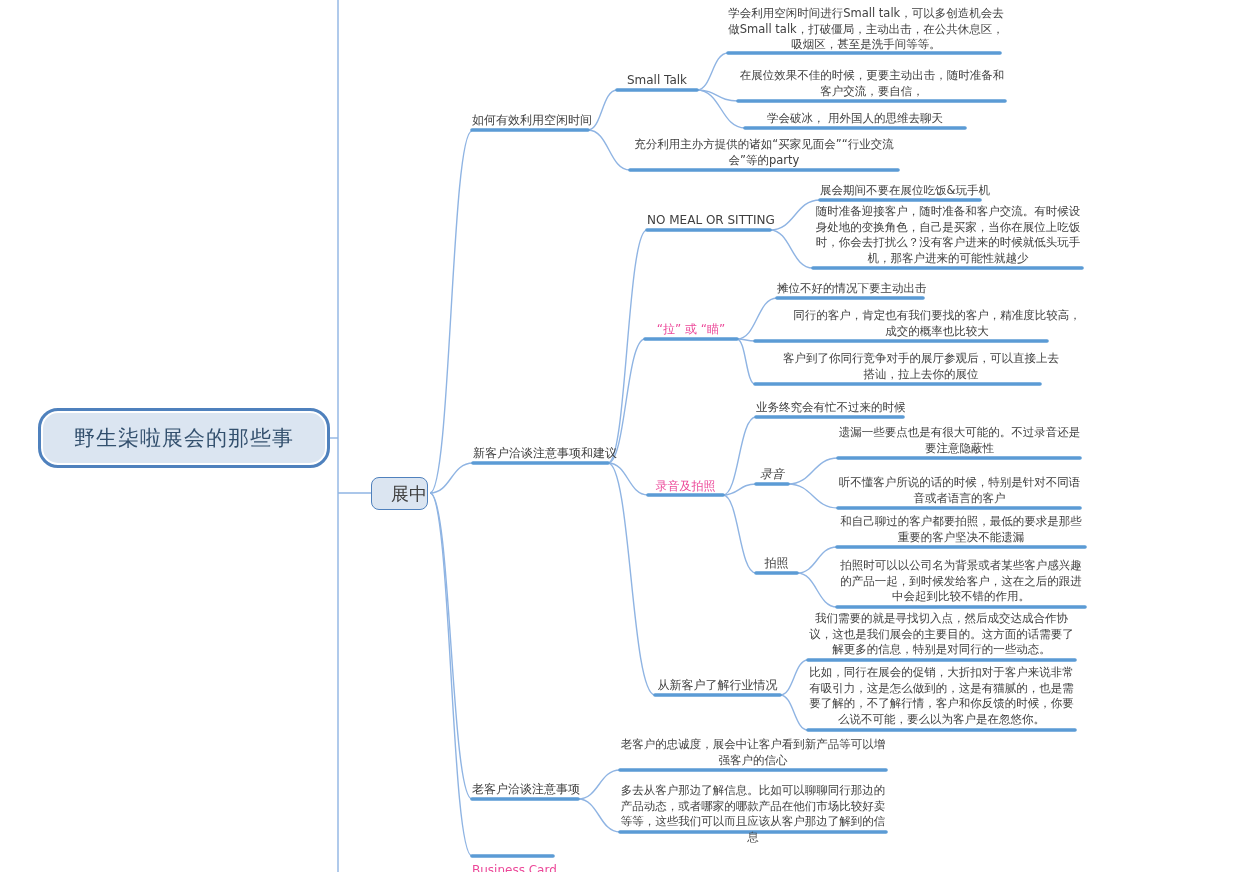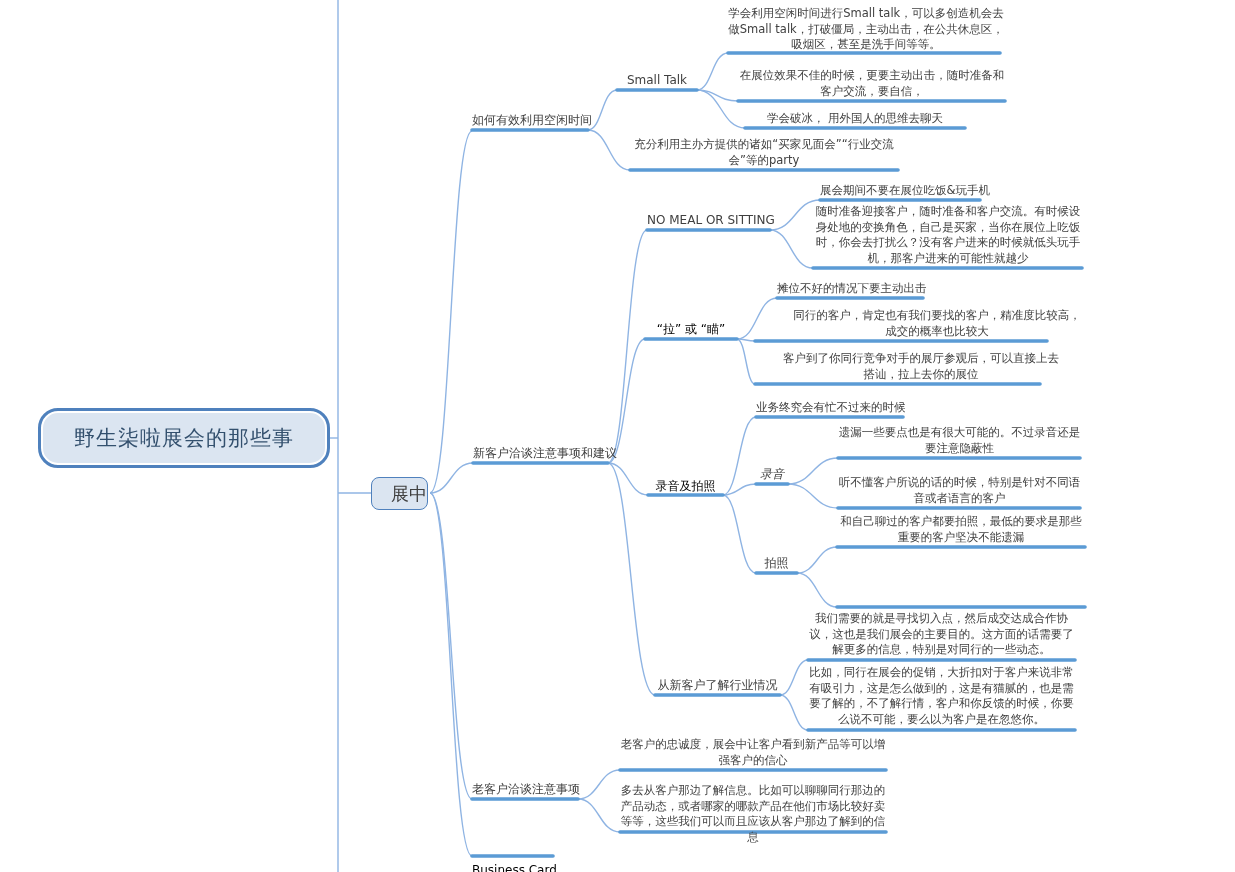--- a/index.html
+++ b/index.html
@@ -19,21 +19,21 @@
   }
   .stage-node{
     position:absolute;left:371px;top:477px;width:57px;height:33px;
     background:#dbe5f1;border:1.5px solid #4f81bd;border-radius:8px;
     box-sizing:border-box;display:flex;align-items:center;justify-content:flex-end;
     font-size:18px;color:#404040;
   }
   .t{position:absolute;font-size:12px;line-height:16px;text-align:center;color:#404040;}
   .leaf{font-size:11.5px;line-height:15.5px;}
   .nw{white-space:nowrap;}
-  .red{color:#000000;}
+  .red{color:#ec4899;}
 </style>
 </head>
 <body>
 
 <div class="canvas">
 
   <svg class="links" viewBox="0 0 1235 872">
 
     <path d="M338,0 L338,872"></path>
     <path d="M330,438 L338,438"></path>
@@ -128,20 +128,21 @@
   <div class="t leaf" style="left:755px;top:308px;width:292px;margin-left:36px;">同行的客户，肯定也有我们要找的客户，精准度比较高，成交的概率也比较大</div>
   <div class="t leaf" style="left:755px;top:351px;width:286px;margin-left:23px;">客户到了你同行竞争对手的展厅参观后，可以直接上去搭讪，拉上去你的展位</div>
 
   <div class="t nw red" style="left:648px;top:478px;width:75px;">录音及拍照</div>
   <div class="t leaf nw" style="left:756px;top:400px;width:147px;">业务终究会有忙不过来的时候</div>
   <div class="t nw" style="left:756px;top:466px;width:32px;font-style:italic;">录音</div>
   <div class="t leaf" style="left:838px;top:475px;width:243px;">听不懂客户所说的话的时候，特别是针对不同语音或者语言的客户</div>
   <div class="t leaf" style="left:838px;top:425px;width:243px;">遗漏一些要点也是有很大可能的。不过录音还是要注意隐蔽性</div>
   <div class="t nw" style="left:756px;top:555px;width:41px;text-align:center;">拍照</div>
   <div class="t leaf" style="left:837px;top:514px;width:248px;">和自己聊过的客户都要拍照，最低的要求是那些重要的客户坚决不能遗漏</div>
+  <div class="t leaf" style="left:837px;top:558px;width:248px;">拍照时可以以公司名为背景或者某些客户感兴趣的产品一起，到时候发给客户，这在之后的跟进中会起到比较不错的作用。</div>
 
   <div class="t nw" style="left:655px;top:677px;width:125px;">从新客户了解行业情况</div>
   <div class="t leaf" style="left:808px;top:611px;width:267px;">我们需要的就是寻找切入点，然后成交达成合作协议，这也是我们展会的主要目的。这方面的话需要了解更多的信息，特别是对同行的一些动态。</div>
   <div class="t leaf" style="left:808px;top:665px;width:267px;">比如，同行在展会的促销，大折扣对于客户来说非常有吸引力，这是怎么做到的，这是有猫腻的，也是需要了解的，不了解行情，客户和你反馈的时候，你要么说不可能，要么以为客户是在忽悠你。</div>
 
   <div class="t nw" style="left:472px;top:781px;width:106px;">老客户洽谈注意事项</div>
   <div class="t leaf" style="left:620px;top:737px;width:266px;">老客户的忠诚度，展会中让客户看到新产品等可以增强客户的信心</div>
   <div class="t leaf" style="left:620px;top:783px;width:266px;">多去从客户那边了解信息。比如可以聊聊同行那边的产品动态，或者哪家的哪款产品在他们市场比较好卖等等，这些我们可以而且应该从客户那边了解到的信息</div>
 
   <div class="t nw red" style="left:472px;top:862px;width:81px;text-decoration:underline;">Business Card</div>

